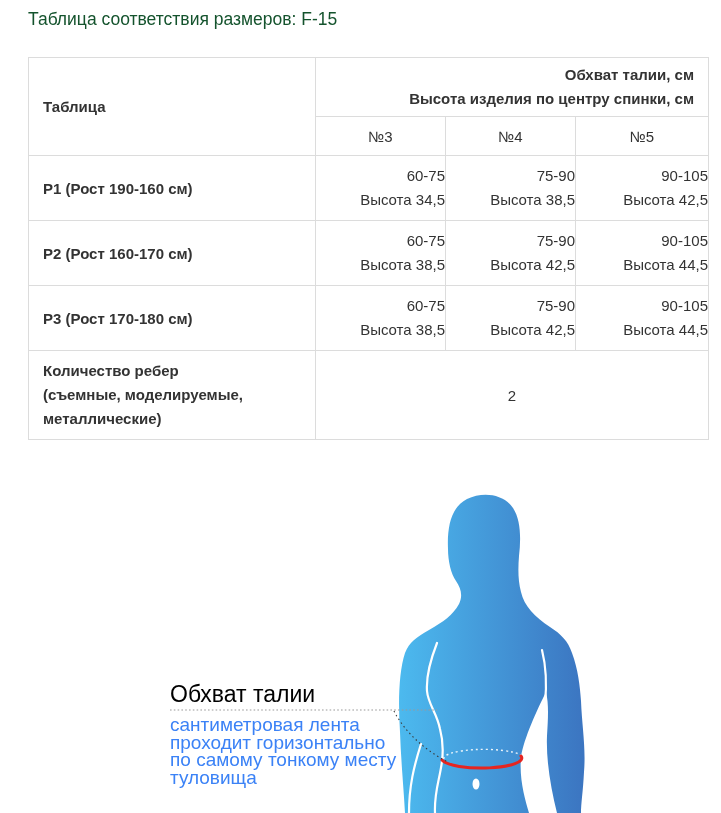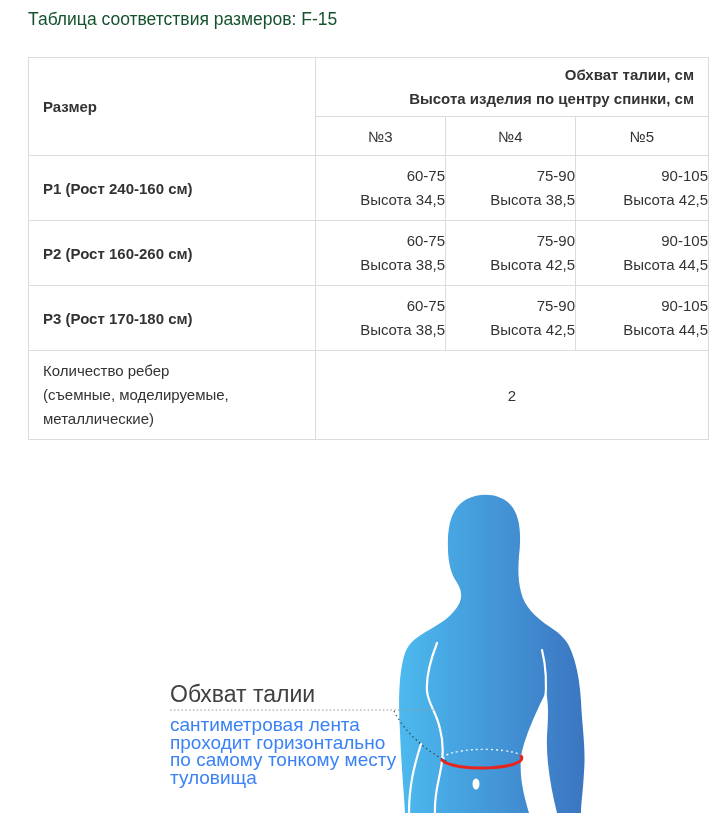--- a/index.html
+++ b/index.html
@@ -33,36 +33,36 @@
   .cell-size-header { font-weight: bold; text-align: left; padding: 10px 14px; }
   .cell-measure-header {
     font-weight: bold; text-align: right;
     padding: 5px 14px; line-height: 24px;
     white-space: pre-line; height: 57px;
   }
   .cell-subheader { text-align: center; height: 39px; font-weight: normal; }
   .cell-row-label { font-weight: bold; text-align: left; padding: 8px 14px; height: 64px; }
   .cell-value { text-align: right; line-height: 24px; white-space: pre-line; padding: 8px 0; }
   .cell-footer-label {
-    font-weight: normal; text-align: left;
+    font-weight: bold; text-align: left;
     padding: 8px 14px; line-height: 24px;
     white-space: pre-line; height: 88px;
   }
   .cell-footer-value { text-align: center; }
 
   .figure-svg {
     position: absolute;
     left: 0; top: 455px;
     width: 721px; height: 358px;
   }
   .callout-title {
     position: absolute;
     left: 170px; top: 681px;
     font-size: 23px;
-    color: #404040;
+    color: #000000;
   }
   .callout-text {
     position: absolute;
     left: 170px; top: 716px;
     font-size: 19px;
     line-height: 17.5px;
     color: #3b82f6;
     white-space: pre-line;
   }
 </style>
@@ -73,40 +73,40 @@
 
 <table class="size-table">
   <colgroup>
     <col class="col-size">
       <col class="col-n">
       <col class="col-n">
       <col class="col-n-last">
   </colgroup>
   <tbody>
     <tr>
-      <td rowspan="2" class="cell-size-header">Размер</td>
+      <td rowspan="2" class="cell-size-header">Таблица</td>
       <td colspan="3" class="cell-measure-header">Обхват талии, см
 Высота изделия по центру спинки, см</td>
     </tr>
     <tr>
       <td class="cell-subheader">№3</td>
       <td class="cell-subheader">№4</td>
       <td class="cell-subheader">№5</td>
     </tr>
     <tr>
-      <td class="cell-row-label">Р1 (Рост 240-160 см)</td>
+      <td class="cell-row-label">Р1 (Рост 190-160 см)</td>
       <td class="cell-value">60-75
 Высота 34,5</td>
       <td class="cell-value">75-90
 Высота 38,5</td>
       <td class="cell-value">90-105
 Высота 42,5</td>
     </tr>
     <tr>
-      <td class="cell-row-label">Р2 (Рост 160-260 см)</td>
+      <td class="cell-row-label">Р2 (Рост 160-170 см)</td>
       <td class="cell-value">60-75
 Высота 38,5</td>
       <td class="cell-value">75-90
 Высота 42,5</td>
       <td class="cell-value">90-105
 Высота 44,5</td>
     </tr>
     <tr>
       <td class="cell-row-label">Р3 (Рост 170-180 см)</td>
       <td class="cell-value">60-75

